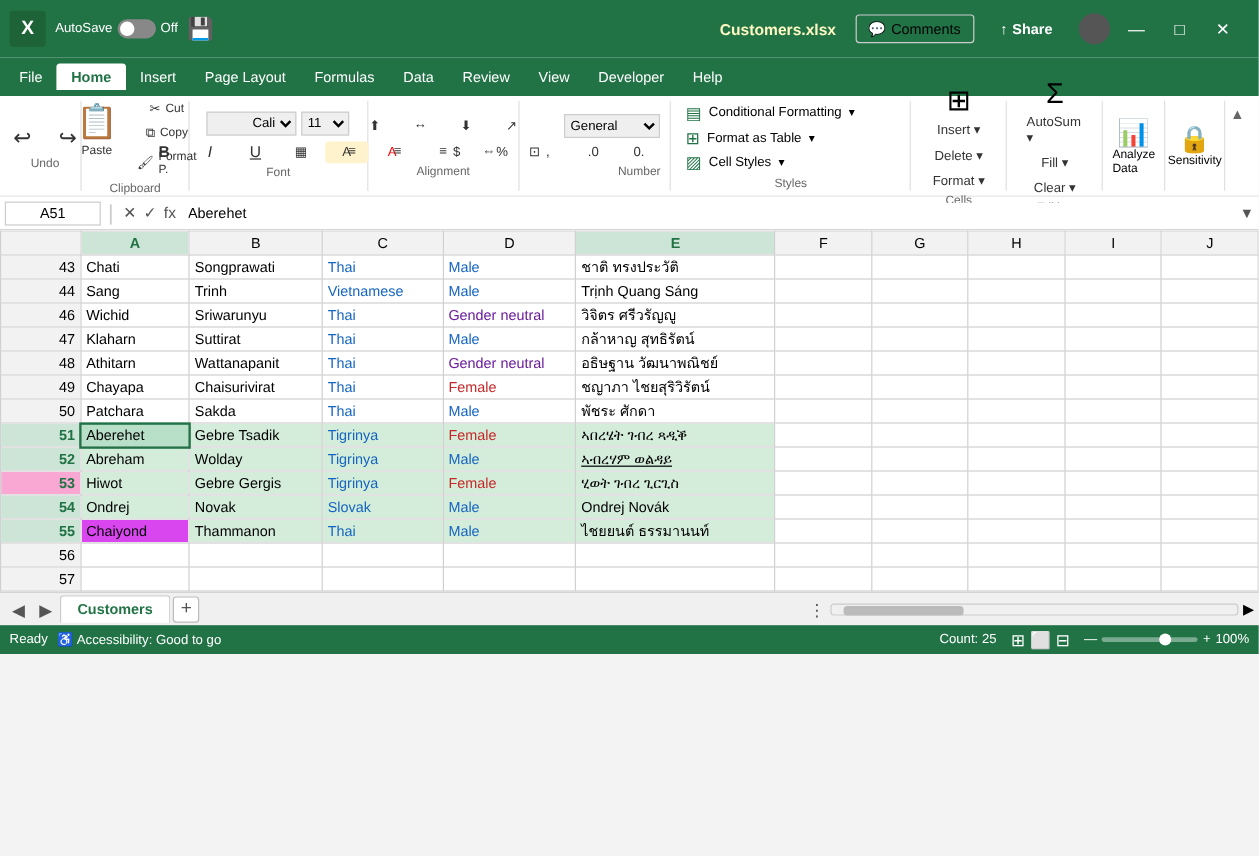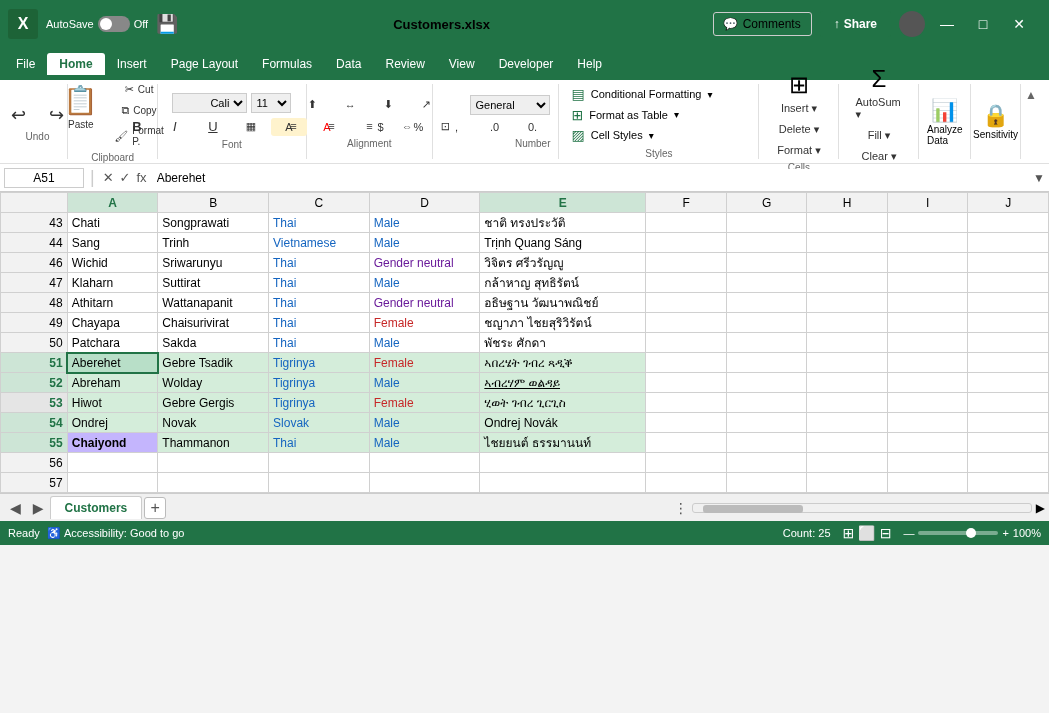--- a/index.html
+++ b/index.html
@@ -22,21 +22,21 @@
     #title-bar .autosave {
       color: white; font-size: 11px; display: flex; align-items: center; gap: 4px;
     }
     #title-bar .toggle {
       background: #888; border-radius: 10px; width: 32px; height: 16px; display: flex; align-items: center; padding: 2px;
     }
     #title-bar .toggle-knob {
       width: 12px; height: 12px; background: white; border-radius: 50%;
     }
     #title-bar .filename {
-      color: #000000; font-size: 13px; font-weight: 600; flex: 1; text-align: center;
+      color: #fef9c3; font-size: 13px; font-weight: 600; flex: 1; text-align: right;
     }
     #title-bar .user-avatar {
       width: 26px; height: 26px; background: #555; border-radius: 50%;
     }
     #title-bar .win-btn {
       color: white; font-size: 14px; width: 28px; text-align: center; cursor: pointer;
     }
     
     #ribbon-tabs {
       display: flex;
@@ -616,21 +616,21 @@
             <td style="background: rgb(212, 237, 218); color: rgb(21, 101, 192);">Tigrinya</td>
             <td style="background: rgb(212, 237, 218); color: rgb(21, 101, 192);">Male</td>
             <td style="background: rgb(212, 237, 218); text-decoration: underline;">ኣብረሃም ወልዳይ</td>
             <td></td>
             <td></td>
             <td></td>
             <td></td>
             <td></td>
           </tr>
           <tr>
-            <td class="row-num" style="background: #e5e5e5; color: rgb(33, 115, 70); font-weight: 600;">53</td>
+            <td class="row-num" style="background: #f9a8d4; color: rgb(33, 115, 70); font-weight: 600;">53</td>
             <td style="background: rgb(212, 237, 218);">Hiwot</td>
             <td style="background: rgb(212, 237, 218);">Gebre Gergis</td>
             <td style="background: rgb(212, 237, 218); color: rgb(21, 101, 192);">Tigrinya</td>
             <td style="background: rgb(212, 237, 218); color: rgb(198, 40, 40);">Female</td>
             <td style="background: rgb(212, 237, 218);">ሂወት ገብረ ጊርጊስ</td>
             <td></td>
             <td></td>
             <td></td>
             <td></td>
             <td></td>
@@ -643,21 +643,21 @@
             <td style="background: rgb(212, 237, 218); color: rgb(21, 101, 192);">Male</td>
             <td style="background: rgb(212, 237, 218);">Ondrej Novák</td>
             <td></td>
             <td></td>
             <td></td>
             <td></td>
             <td></td>
           </tr>
           <tr>
             <td class="row-num" style="background: rgb(205, 229, 214); color: rgb(33, 115, 70); font-weight: 600;">55</td>
-            <td style="background: #c4b5fd; font-weight: bold;">Chaiyond</td>
+            <td style="background: #d946ef;">Chaiyond</td>
             <td style="background: rgb(212, 237, 218);">Thammanon</td>
             <td style="background: rgb(212, 237, 218); color: rgb(21, 101, 192);">Thai</td>
             <td style="background: rgb(212, 237, 218); color: rgb(21, 101, 192);">Male</td>
             <td style="background: rgb(212, 237, 218);">ไชยยนต์ ธรรมานนท์</td>
             <td></td>
             <td></td>
             <td></td>
             <td></td>
             <td></td>
           </tr>

